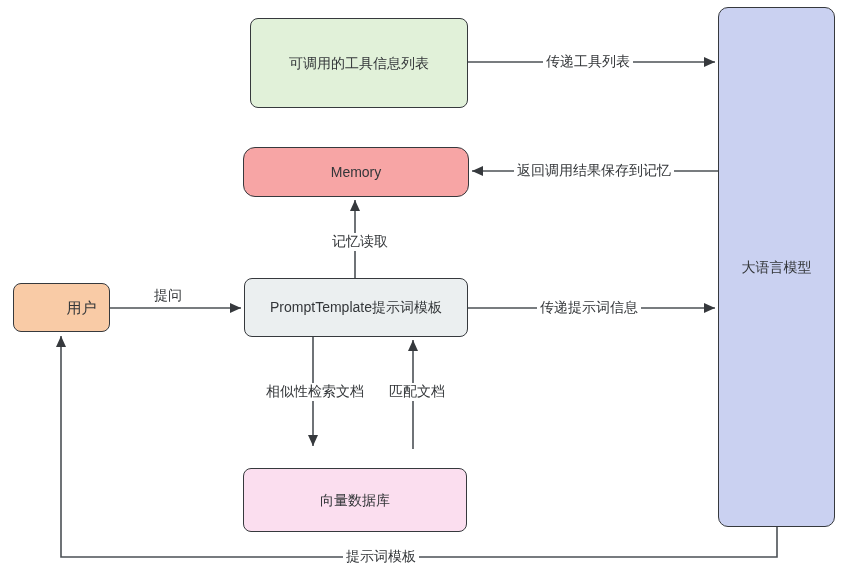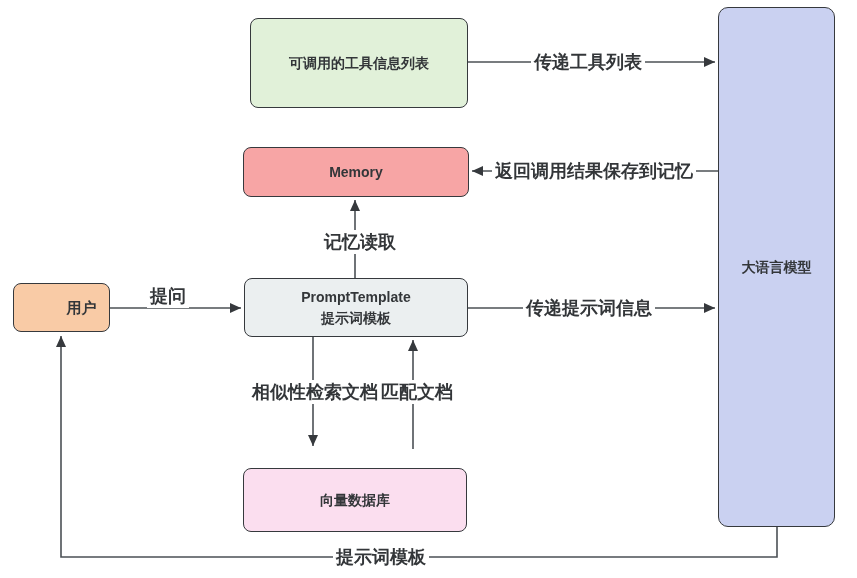--- a/index.html
+++ b/index.html
@@ -2,37 +2,37 @@
 <html style="--tools-fill: #e1f1d9; --memory-fill: #f7a5a5; --user-fill: #f9cba6; --prompt-fill: #ebeff0; --vector-fill: #fbdeef; --llm-fill: #cad1f1; --border: #36393d; --line: #4b5055; --text: #333639; --bg: #ffffff;"><head>
 <meta charset="utf-8">
 <style>
   :root{
     --tools-fill:#e1f1d9; --memory-fill:#f7a5a5; --user-fill:#f9cba6;
     --prompt-fill:#ebeff0; --vector-fill:#fbdeef; --llm-fill:#cad1f1;
     --border:#36393d; --line:#4b5055; --text:#333639; --bg:#ffffff;
   }
   html,body{margin:0;padding:0;background:var(--bg);}
   body{font-family:"Liberation Sans","DejaVu Sans",sans-serif;color:var(--text);}
-  .canvas{position:relative;width:847px;height:578px;background:var(--bg);overflow:hidden;font-weight:bold;}
+  .canvas{position:relative;width:847px;height:578px;background:var(--bg);overflow:hidden;}
   .wires{position:absolute;left:0;top:0;width:857px;height:578px;}
   .node{
     position:absolute;display:flex;align-items:center;justify-content:center;
     border:1.6px solid var(--border);border-radius:8px;
     font-size:14px;color:var(--text);text-align:center;box-sizing:border-box;
     line-height:1.45;
   }
   .node-tools{left:250px;top:18px;width:218px;height:90px;background:var(--tools-fill);}
-  .node-memory{left:243px;top:147px;width:226px;height:50px;background:var(--memory-fill);}
+  .node-memory{left:243px;top:147px;width:226px;height:50px;background:var(--memory-fill);border-radius:12px;}
   .node-user{left:13px;top:283px;width:97px;height:49px;background:var(--user-fill);border-radius:8px;font-size:15px;padding-left:40px;}
-  .node-prompt{left:244px;top:278px;width:224px;height:59px;background:var(--prompt-fill);flex-direction:column;}
+  .node-prompt{left:244px;top:278px;width:224px;height:59px;background:var(--prompt-fill);flex-direction:row;}
   .node-vector{left:243px;top:449px;width:224px;height:64px;background:var(--vector-fill);margin-top:19px;}
   .node-llm{left:718px;top:7px;width:117px;height:520px;background:var(--llm-fill);border-radius:10px;}
   .edge-label{
     position:absolute;transform:translate(-50%,-50%);
-    background:var(--bg);padding:0 3px;font-size:18px;color:var(--text);
+    background:var(--bg);padding:0 3px;font-size:14px;color:var(--text);
     white-space:nowrap;
   }
 </style>
 </head>
 <body>
 
 <div class="canvas">
 
   <svg class="wires" viewBox="0 0 857 578" xmlns="http://www.w3.org/2000/svg">
     <defs>

